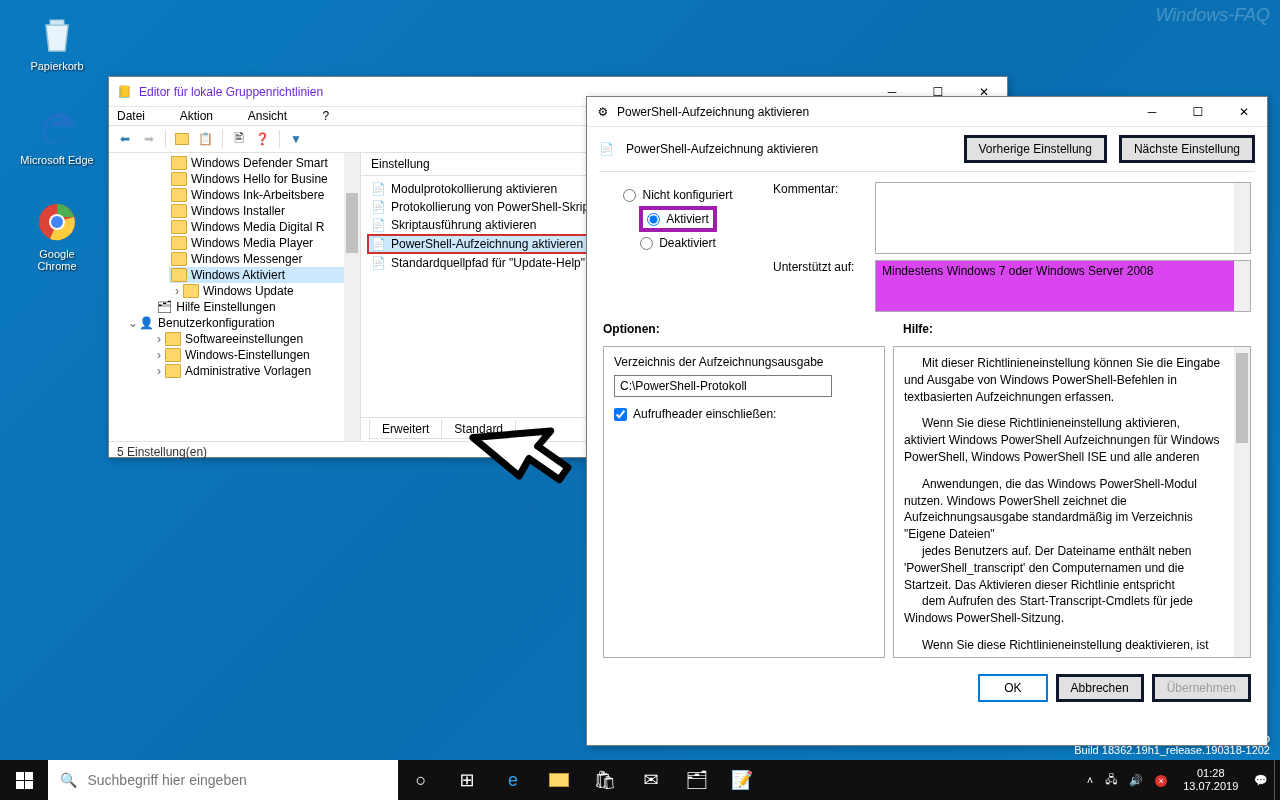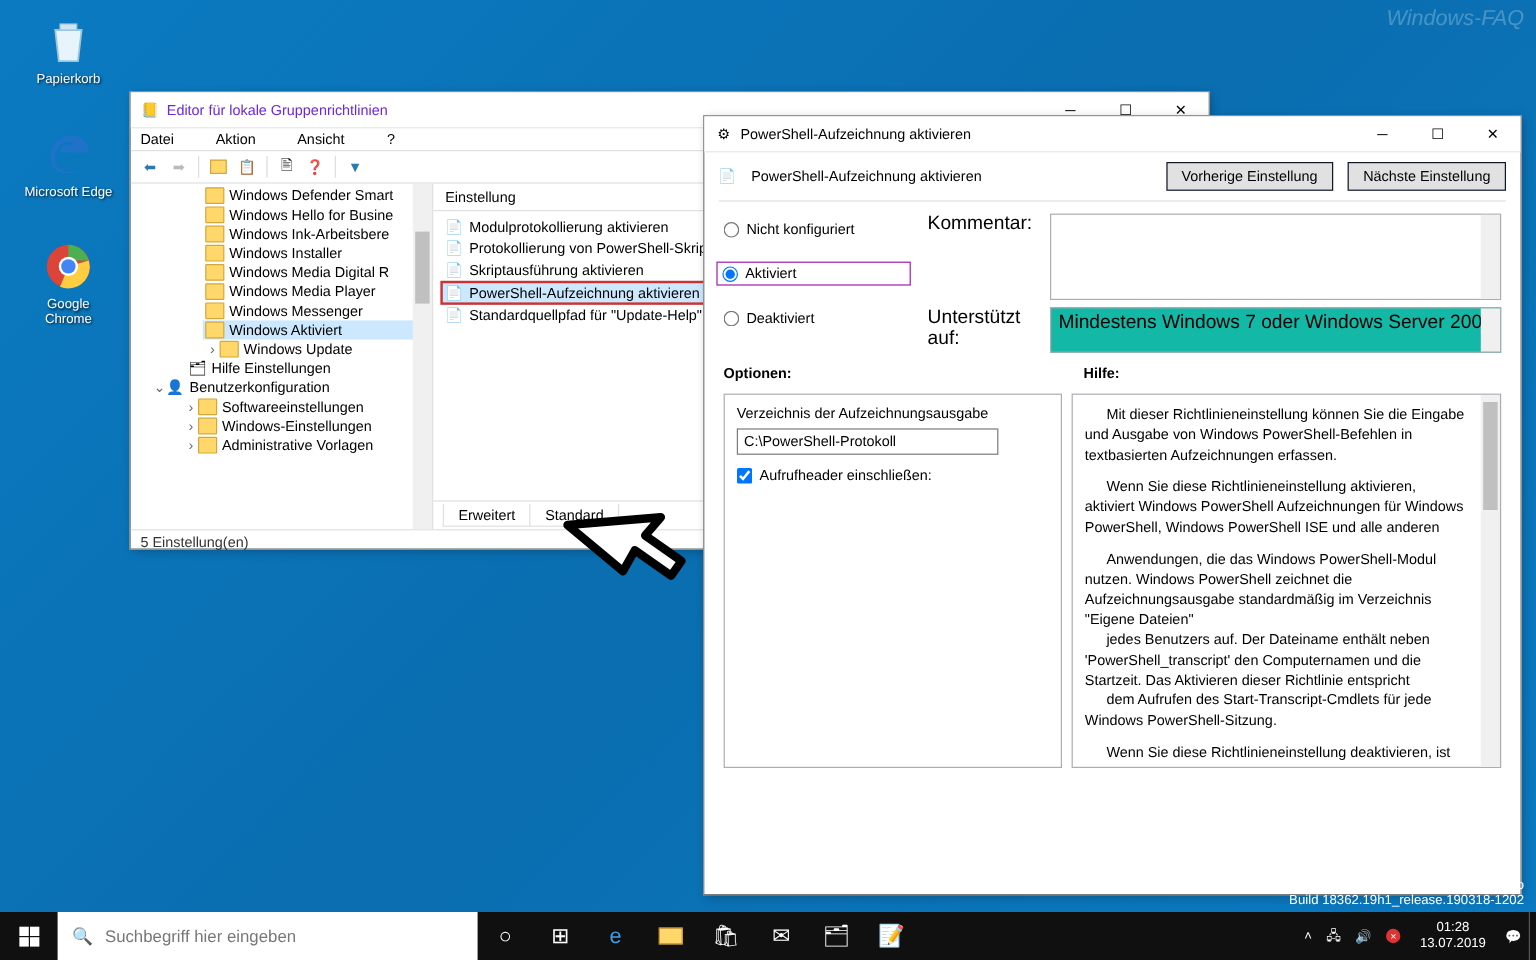--- a/index.html
+++ b/index.html
@@ -42,30 +42,30 @@
 .list-item.hl { border:2px solid #d03030; padding:0 2px; }
 .list-item.sel { background:#cce8ff; }
 .gpedit .tabs { border-top: 1px solid #e0e0e0; padding: 2px 8px; display:flex; font-size:12px; }
 .gpedit .tabs .tab { padding: 2px 12px; border:1px solid #e0e0e0; border-top:none; margin-right:-1px; cursor:pointer; background:#fff;}
 .gpedit .statusbar { border-top: 1px solid #e0e0e0; padding: 3px 8px; font-size:12px; color:#333; }
 
 
 .policy { left: 586px; top: 96px; width: 682px; height: 650px; }
 .policy .bar2 { display:flex; align-items:center; padding: 8px 12px; gap:12px; }
 .policy .bar2 .subtitle { flex:1; font-size:12px; }
-.policy .btn { padding: 4px 12px; border:1px solid #0f172a; background:#e1e1e1; font-size:12px; cursor:pointer; }
+.policy .btn { padding: 4px 12px; border:3px solid #0f172a; background:#e1e1e1; font-size:12px; cursor:pointer; }
 .policy .sep { height:1px; background:#e0e0e0; margin: 0 12px 6px; }
 .policy .row1 { display:flex; padding: 4px 16px; gap: 20px; }
-.policy .radios { display:flex; flex-direction:column; gap: 24px; font-size:12px; padding-top:6px; width:150px;}
+.policy .radios { display:flex; flex-direction:column; gap: 8px; font-size:12px; padding-top:6px; width:150px;align-items:center;}
 .policy .radios label { display:flex; align-items:center; gap:6px; cursor:pointer;}
-.policy .radios label.hl { border:1px solid #a21caf; padding:2px 4px; margin:-4px -6px; }
-.policy .meta { flex:1; display:grid; grid-template-columns: 100px 1fr; gap: 6px 2px; align-items:start; font-size:16px;}
+.policy .radios label.hl { border:4px solid #a21caf; padding:2px 4px; margin:-4px -6px; }
+.policy .meta { flex:1; display:grid; grid-template-columns: 100px 1fr; gap: 6px 2px; align-items:start; font-size:12px;}
 .policy .txtarea { border:1px solid #abadb3; background:#fff; height:72px; position:relative; }
 .policy .txtarea .sc { position:absolute; right:0; top:0; bottom:0; width:16px; background:#f0f0f0; }
-.policy .support { border:1px solid #abadb3; background:#14b8a6; height: 38px; padding:3px 6px; position:relative;}
+.policy .support { border:1px solid #abadb3; background:#d946ef; height: 52px; padding:3px 6px; position:relative;}
 .policy .labels-row { display:flex; padding: 6px 16px; font-size:12px;font-weight:bold;}
 .policy .labels-row .l1 { width: 300px; }
 .policy .panes { display:flex; padding: 4px 16px; gap: 8px; height: 320px;}
 .policy .pane { border:1px solid #abadb3; background:#fff; padding:8px 10px; font-size:12px; overflow:hidden;}
 .policy .pane.opts { width: 282px; }
 .policy .pane.help { flex:1; line-height:1.4; position:relative; }
 .policy .pane.help .sc { position:absolute; right:0; top:0; bottom:0; width:16px; background:#f0f0f0; }
 .policy .pane.help .sc .thumb{ position:absolute; left:2px; right:2px; top:6px; height:90px; background:#c0c0c0;}
 .policy input[type=text] { width: 218px; padding:3px 5px; border:1px solid #7a7a7a; font-size:12px;}
 .policy .chk { display:flex; align-items:center; gap:6px; margin-top:10px;}
@@ -323,20 +323,25 @@
         <p style="text-indent:18px">jedes Benutzers auf. Der Dateiname enthält neben 'PowerShell_transcript' den Computernamen und die Startzeit. Das Aktivieren dieser Richtlinie entspricht</p>
         <p class="help-p" style="text-indent:18px">dem Aufrufen des Start-Transcript-Cmdlets für jede Windows PowerShell-Sitzung.</p>
         <p style="text-indent:18px">Wenn Sie diese Richtlinieneinstellung deaktivieren, ist die Aufzeichnung PowerShell-basierter Anwendungen standardmäßig deaktiviert, obwohl sie über das</p>
 
       </div>
       <div class="sc">
           <div class="thumb"></div>
         </div>
     </div>
   </div>
+  <div class="footer">
+    <button class="btn primary">OK</button>
+    <button class="btn">Abbrechen</button>
+    <button class="btn disabled">Übernehmen</button>
+  </div>
 </div>
 
 <div class="bigcursor">
   <svg width="120" height="100" viewBox="0 0 120 100">
       <g transform="rotate(35 60 50)">
         <path d="M20 75 L80 25 L78 45 L115 45 L115 60 L78 60 L80 80 Z" fill="#fff" stroke="#000" stroke-width="7" stroke-linejoin="round"></path>
       </g>
     </svg>
 </div>
 

